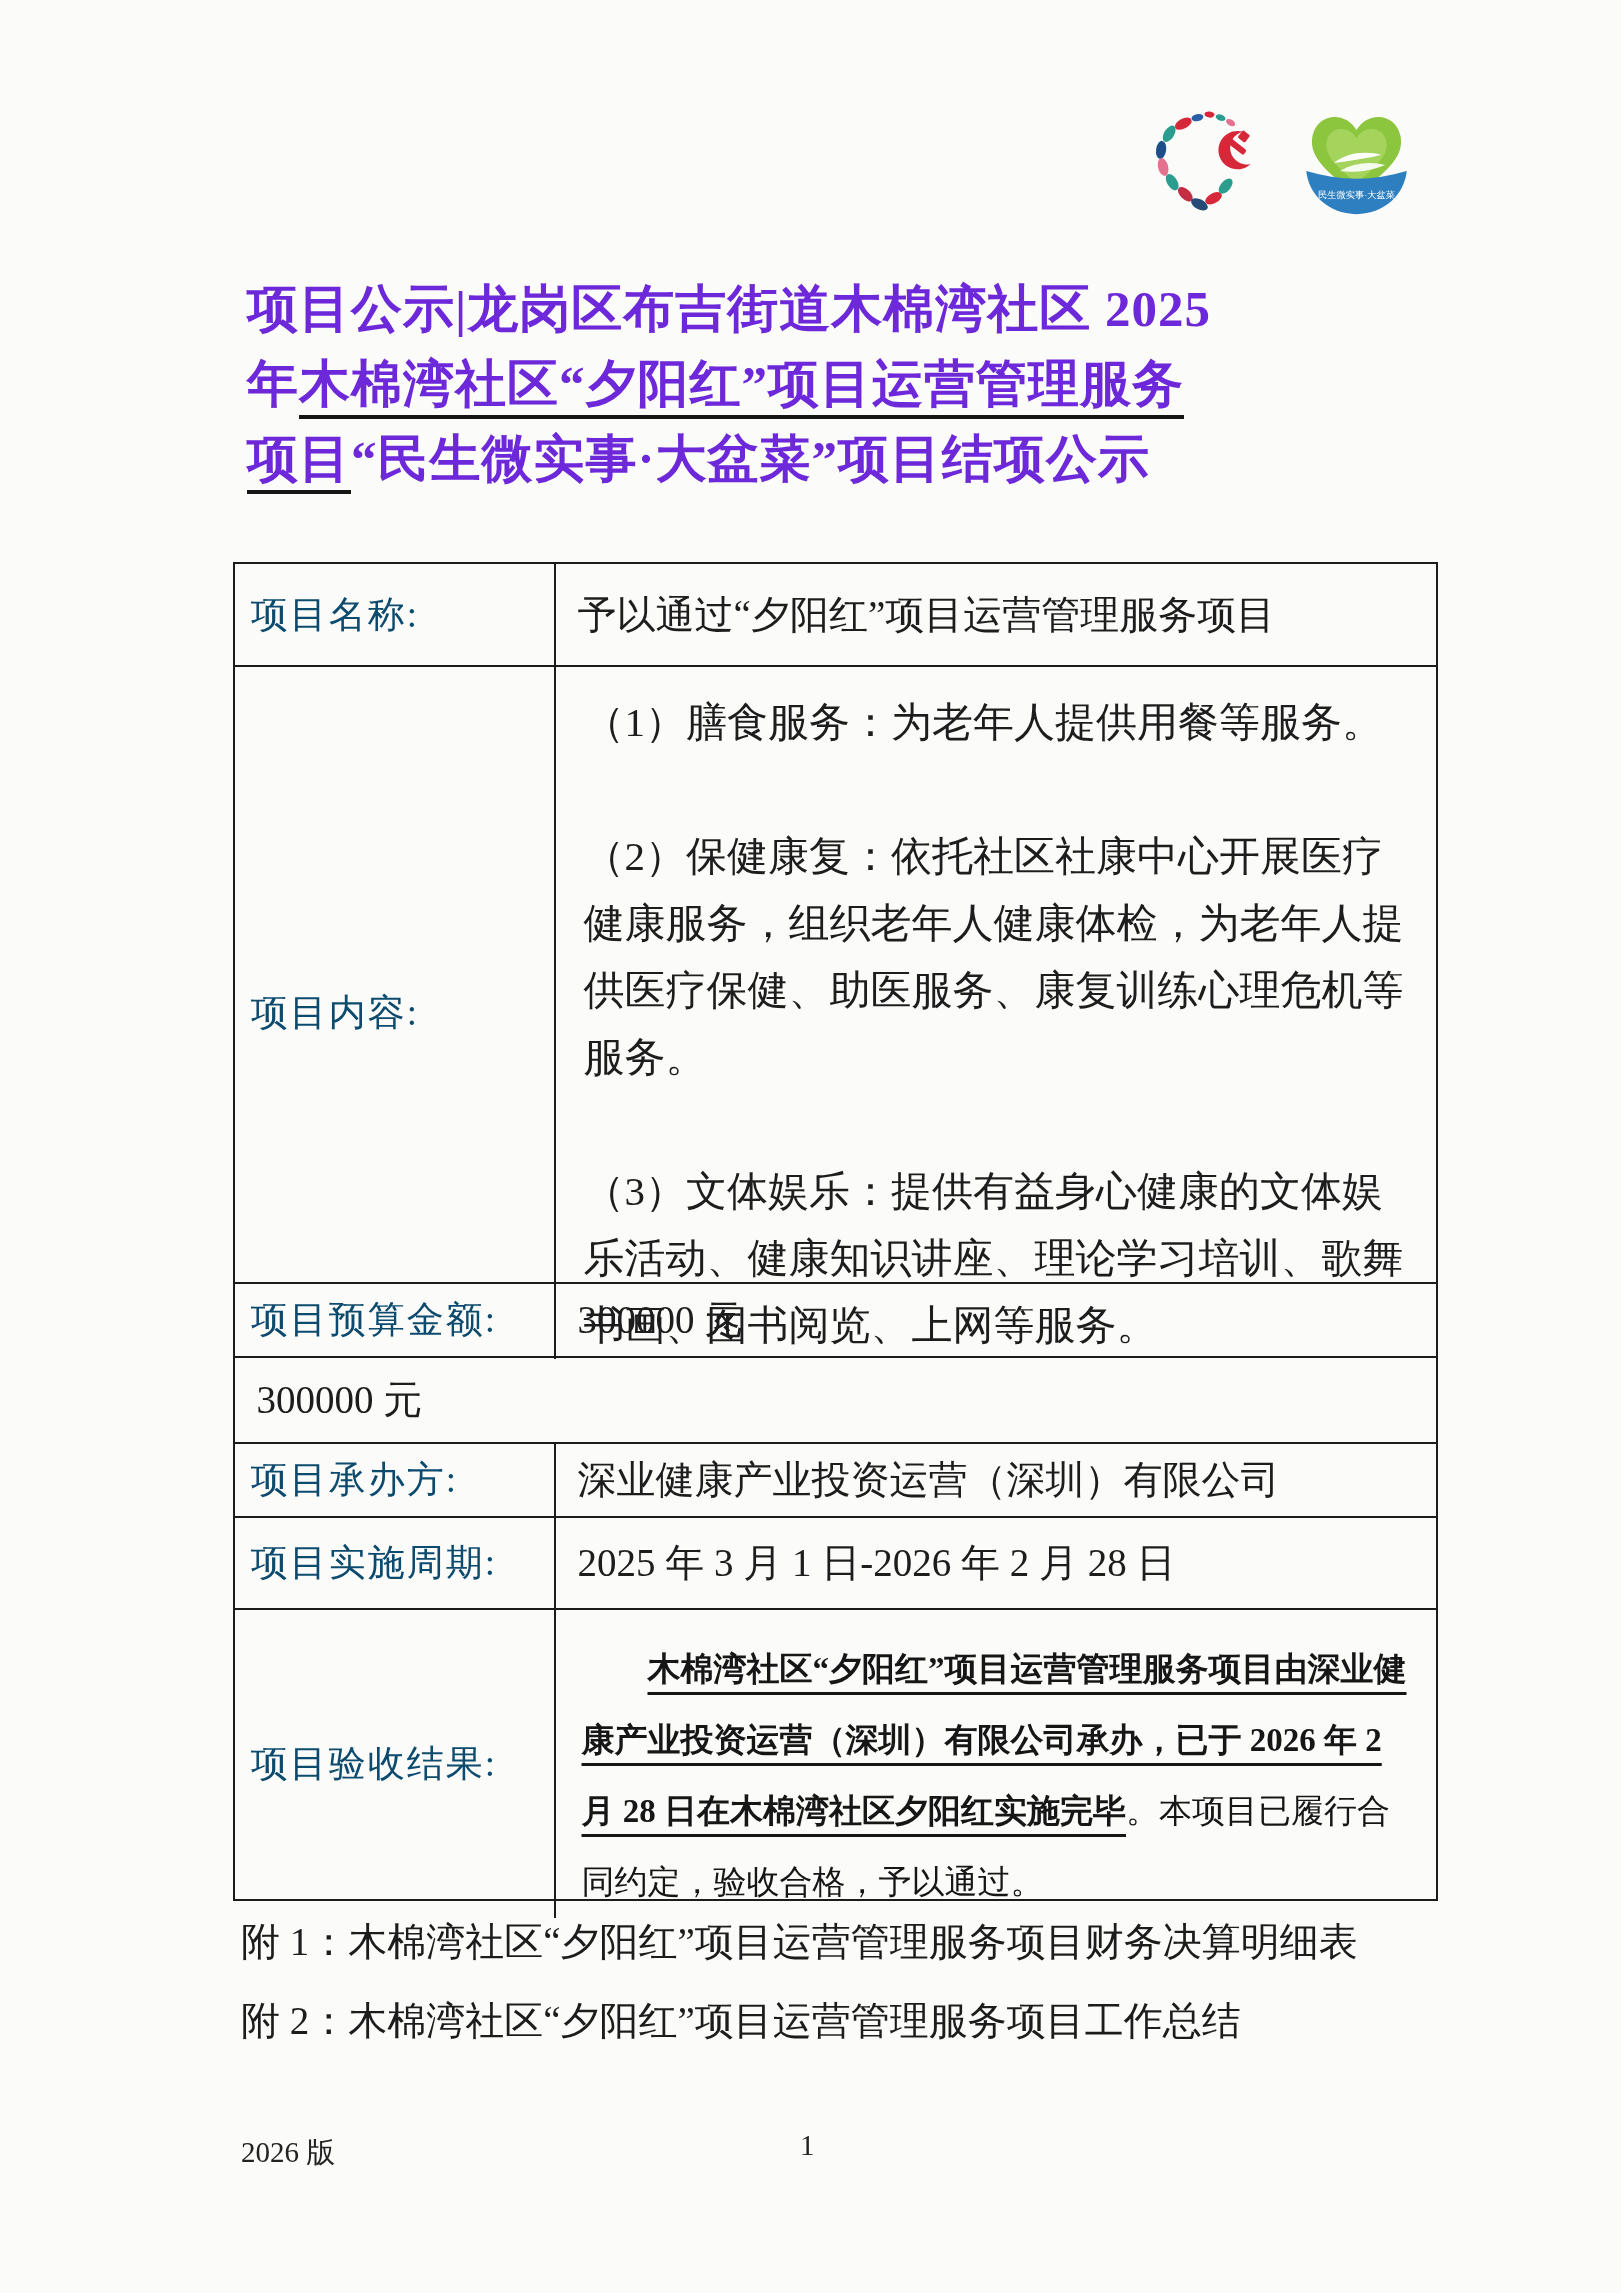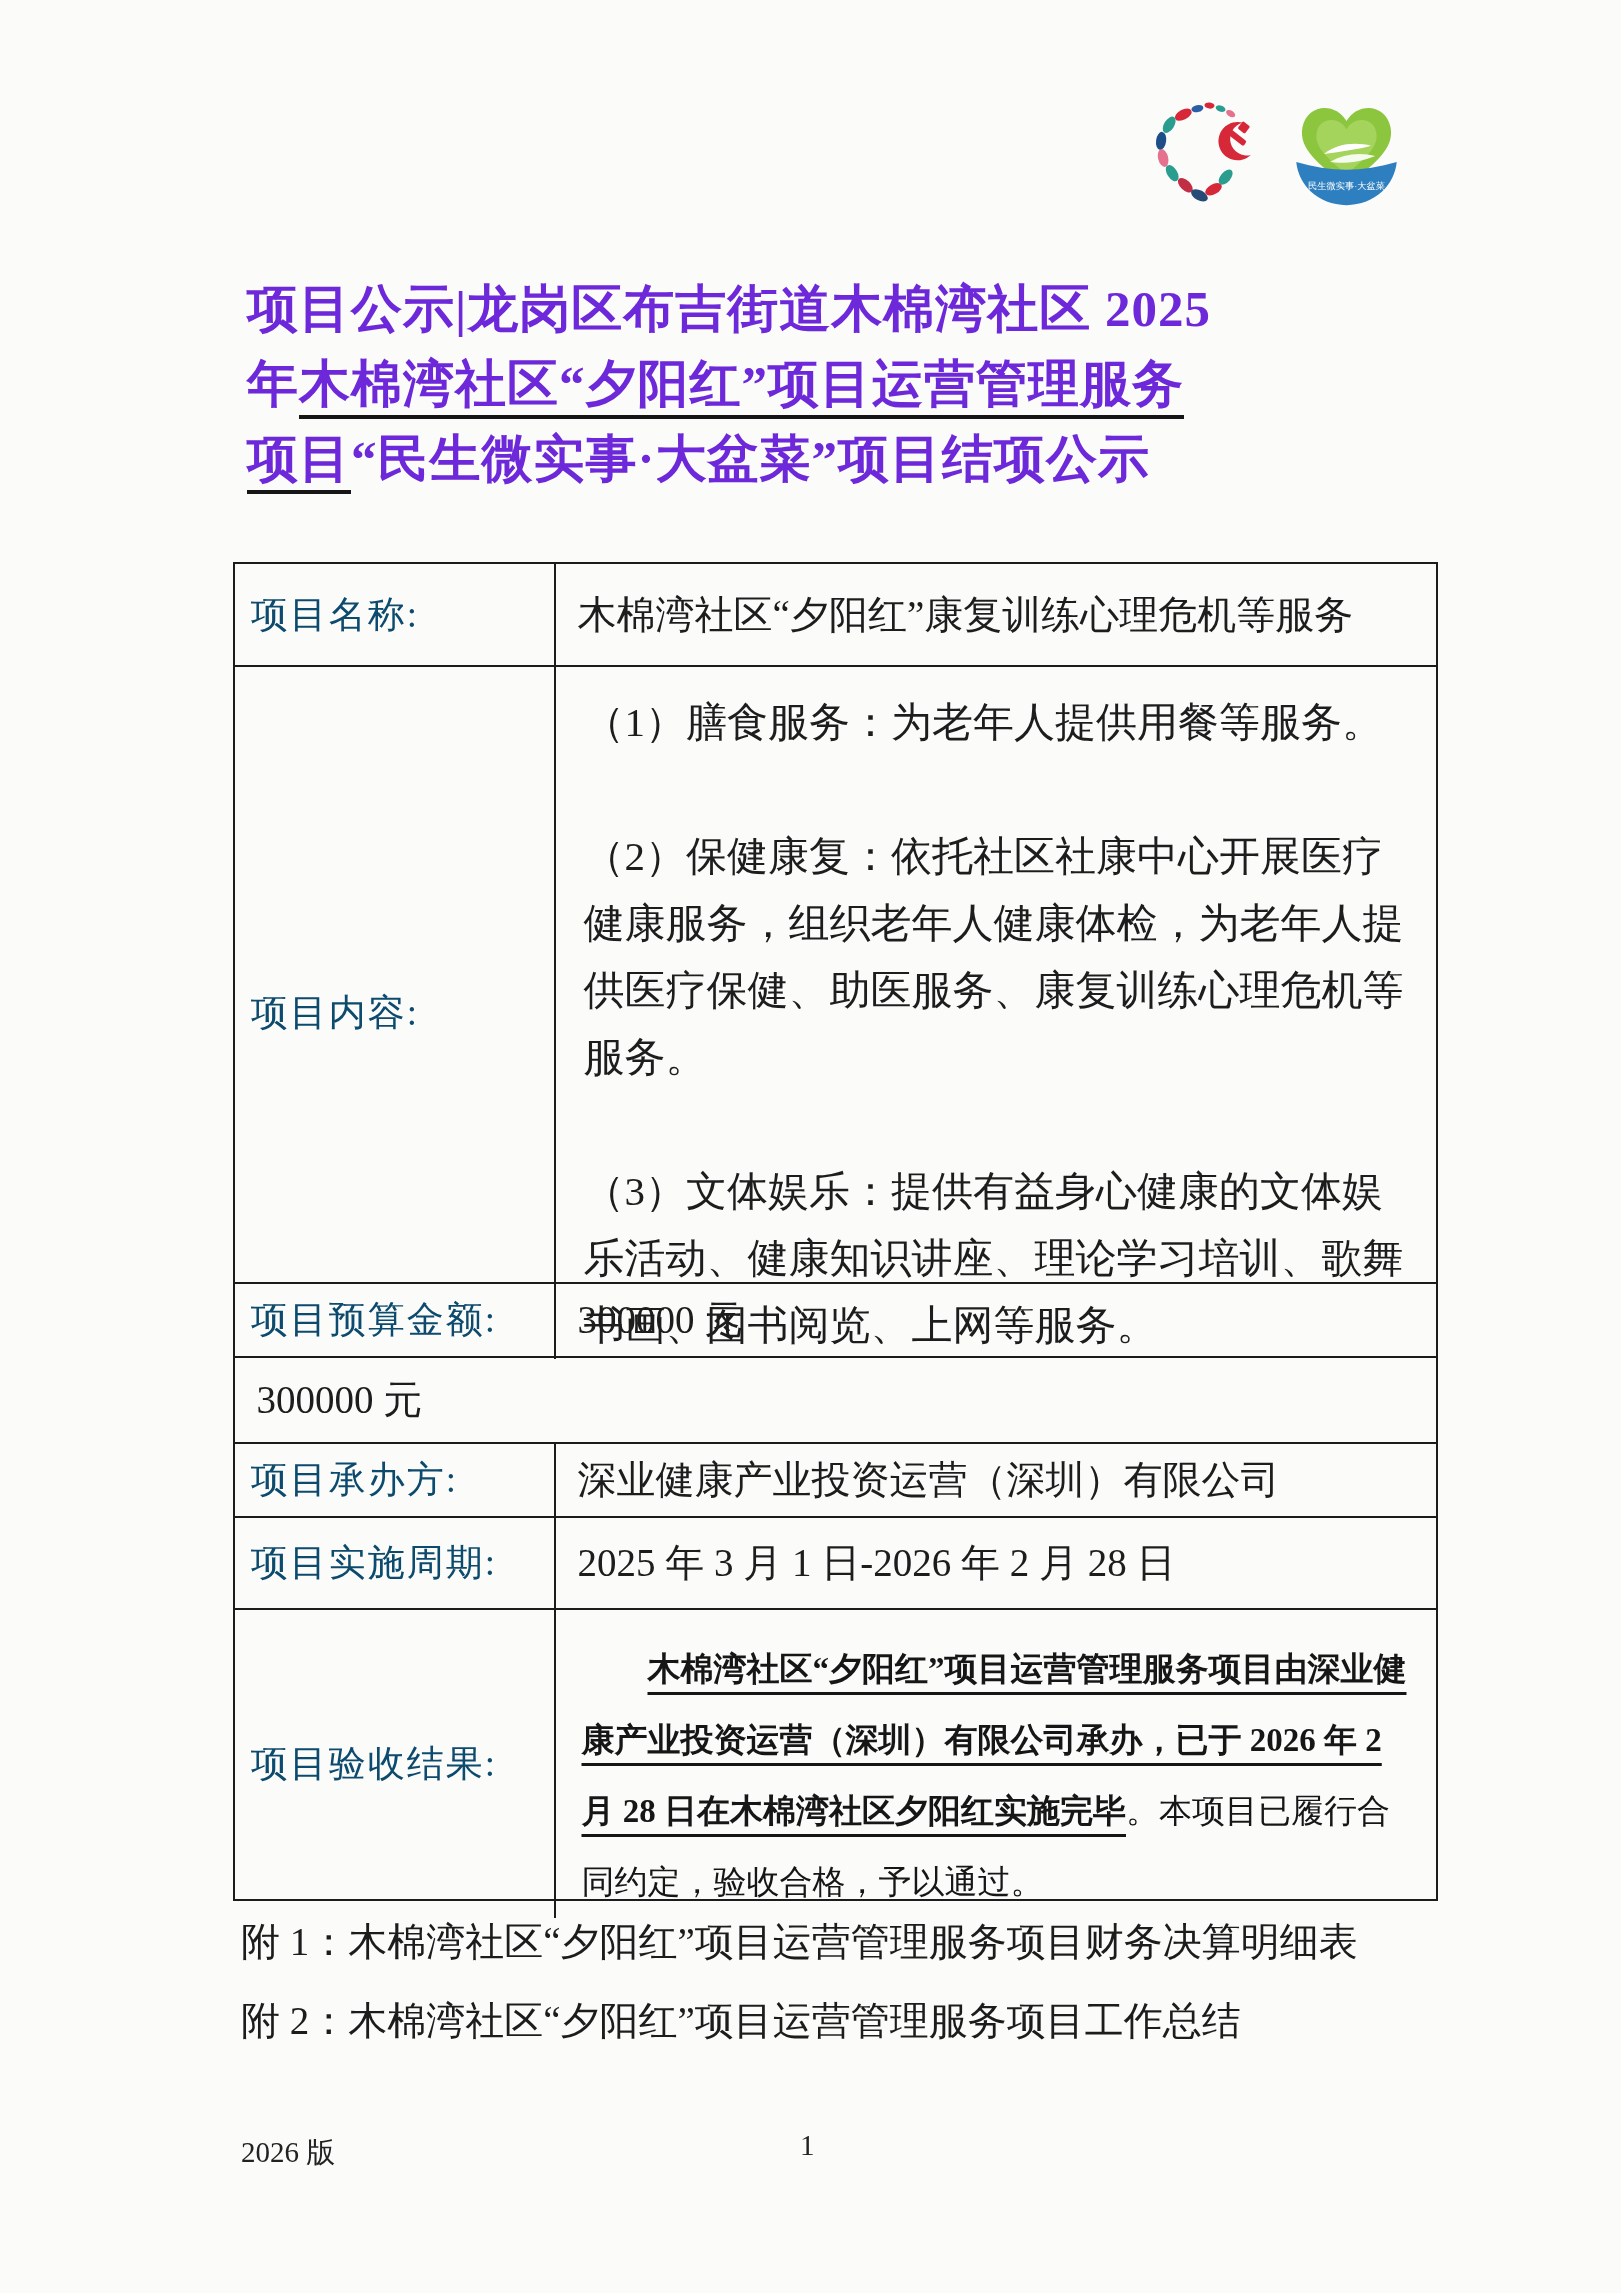--- a/index.html
+++ b/index.html
@@ -7,21 +7,21 @@
   .page {
     position:relative;
     width:1621px; height:2294px;
     margin:0 auto;
     background:#fbfbfa;
     color:#1a1a1a;
     font-family:"Liberation Serif","DejaVu Serif",serif;
     overflow:hidden;
   }
   
-  .logo-wrap { position:absolute; top:98px; left:1147px; width:294px; height:137px; display:flex; gap:13px; }
+  .logo-wrap { position:absolute; top:98px; left:1147px; width:294px; height:137px; display:flex; gap:23px;align-items:center; }
   .logo { flex:0 0 auto; }
   
   .title {
     position:absolute; left:247px; top:272px; width:1147px;
     font-size:51px; font-weight:700; line-height:75px;
     letter-spacing:1px; color:#6d28d9;
   }
   .title .tline { white-space:nowrap; }
   .title .u { border-bottom:4.9px solid #161616; padding-bottom:2.9px; }
   
@@ -119,21 +119,21 @@
     </div>
     <div class="tline">
       <span class="u">项目</span><span>“民生微实事·大盆菜”项目结项公示</span>
     </div>
   </div>
 
   <div class="doc-table">
 
     <div class="trow first h-name">
       <div class="tlabel">项目名称:</div>
-      <div class="tvalue">木棉湾社区“夕阳红”康复训练心理危机等服务</div>
+      <div class="tvalue">予以通过“夕阳红”项目运营管理服务项目</div>
     </div>
 
     <div class="trow h-content">
       <div class="tlabel">项目内容:</div>
       <div class="tvalue-block">
         <p>（1）膳食服务：为老年人提供用餐等服务。</p>
         <p>（2）保健康复：依托社区社康中心开展医疗健康服务，组织老年人健康体检，为老年人提供医疗保健、助医服务、康复训练心理危机等服务。</p>
         <p>（3）文体娱乐：提供有益身心健康的文体娱乐活动、健康知识讲座、理论学习培训、歌舞书画、图书阅览、上网等服务。</p>
       </div>
     </div>

